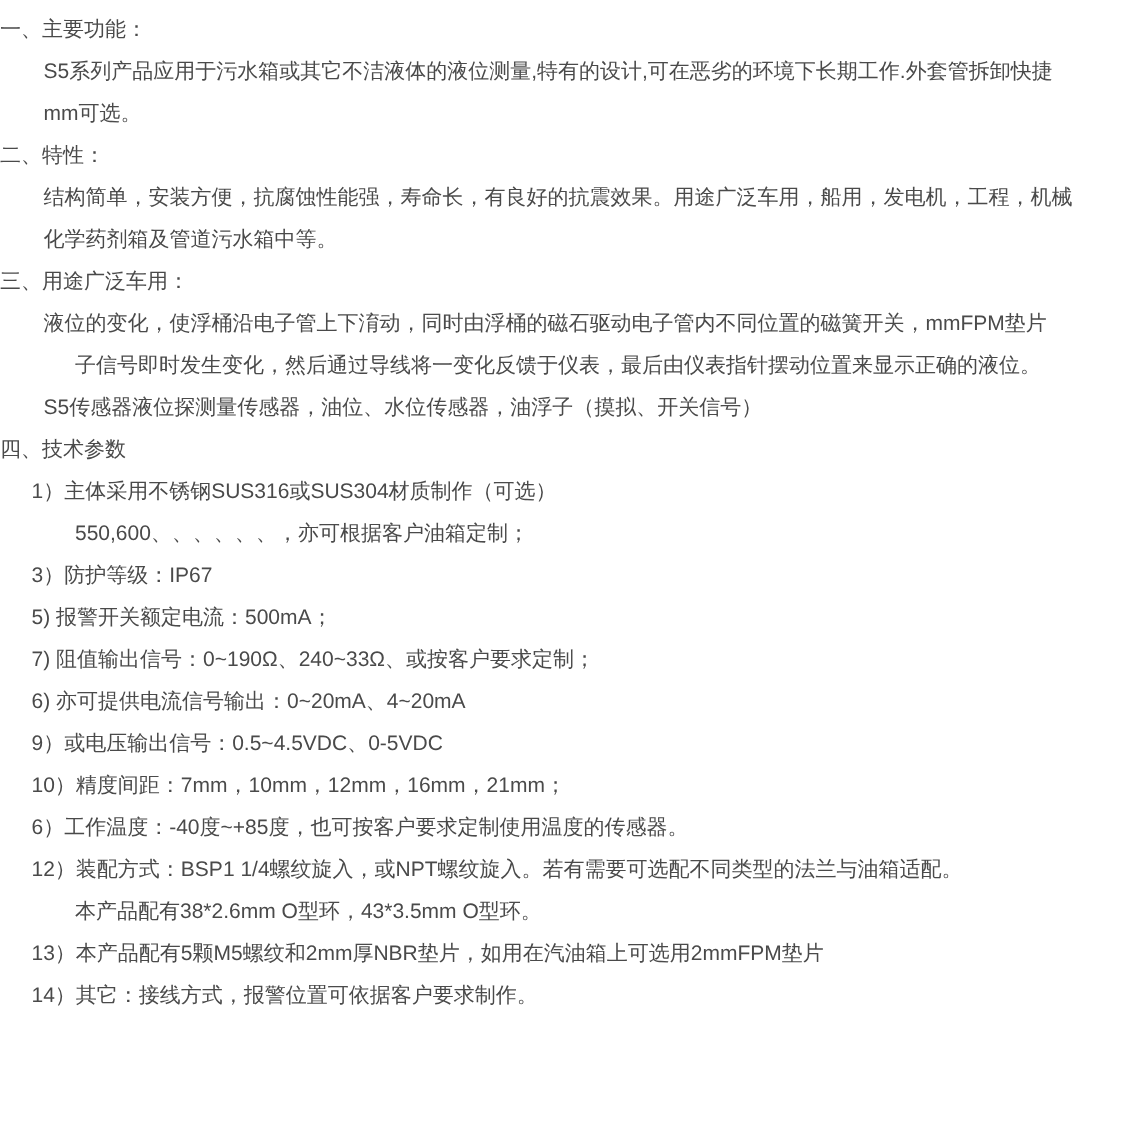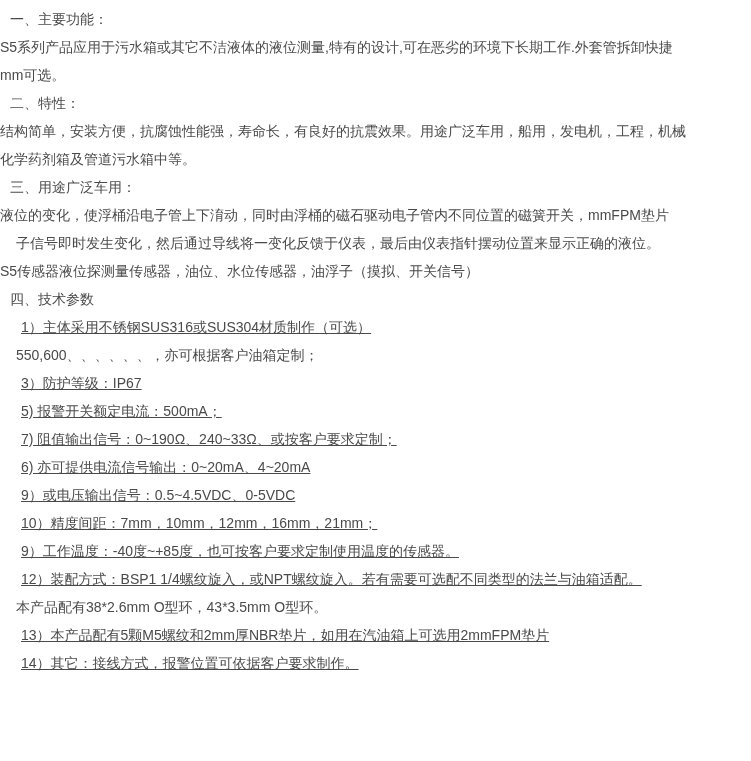--- a/index.html
+++ b/index.html
@@ -20,24 +20,24 @@
     padding-top: 5px;
     color: #4a4a4a;
     font-size: 14px;
   }
   .ln {
     height: 28px;
     line-height: 28px;
     white-space: pre;
     overflow: hidden;
   }
-  .t-heading   { padding-left: 10px; }
-  .t-paragraph { }
-  .t-item      { padding-left: 21px; text-decoration: underline; }
-  .t-cont      { padding-left: 16px; }
+  .t-heading   { }
+  .t-paragraph { padding-left: 29px; }
+  .t-item      { padding-left: 21px; }
+  .t-cont      { padding-left: 16px; margin-left: 34px; }
 </style>
 </head>
 <body>
 
 <div class="doc">
   <div class="ln t-heading">一、主要功能：</div>
   <div class="ln t-paragraph">S5系列产品应用于污水箱或其它不洁液体的液位测量,特有的设计,可在恶劣的环境下长期工作.外套管拆卸快捷</div>
   <div class="ln t-paragraph">mm可选。</div>
   <div class="ln t-heading">二、特性：</div>
   <div class="ln t-paragraph">结构简单，安装方便，抗腐蚀性能强，寿命长，有良好的抗震效果。用途广泛车用，船用，发电机，工程，机械</div>
@@ -48,18 +48,18 @@
   <div class="ln t-paragraph">S5传感器液位探测量传感器，油位、水位传感器，油浮子（摸拟、开关信号）</div>
   <div class="ln t-heading">四、技术参数</div>
   <div class="ln t-item">1）主体采用不锈钢SUS316或SUS304材质制作（可选）</div>
   <div class="ln t-cont">550,600、、、、、、，亦可根据客户油箱定制；</div>
   <div class="ln t-item">3）防护等级：IP67</div>
   <div class="ln t-item">5) 报警开关额定电流：500mA；</div>
   <div class="ln t-item">7) 阻值输出信号：0~190Ω、240~33Ω、或按客户要求定制；</div>
   <div class="ln t-item">6) 亦可提供电流信号输出：0~20mA、4~20mA</div>
   <div class="ln t-item">9）或电压输出信号：0.5~4.5VDC、0-5VDC</div>
   <div class="ln t-item">10）精度间距：7mm，10mm，12mm，16mm，21mm；</div>
-  <div class="ln t-item">9）工作温度：-40度~+85度，也可按客户要求定制使用温度的传感器。</div>
+  <div class="ln t-item">6）工作温度：-40度~+85度，也可按客户要求定制使用温度的传感器。</div>
   <div class="ln t-item">12）装配方式：BSP1 1/4螺纹旋入，或NPT螺纹旋入。若有需要可选配不同类型的法兰与油箱适配。</div>
   <div class="ln t-cont">本产品配有38*2.6mm O型环，43*3.5mm O型环。</div>
   <div class="ln t-item">13）本产品配有5颗M5螺纹和2mm厚NBR垫片，如用在汽油箱上可选用2mmFPM垫片</div>
   <div class="ln t-item">14）其它：接线方式，报警位置可依据客户要求制作。</div>
 </div>
 
 </body></html>

